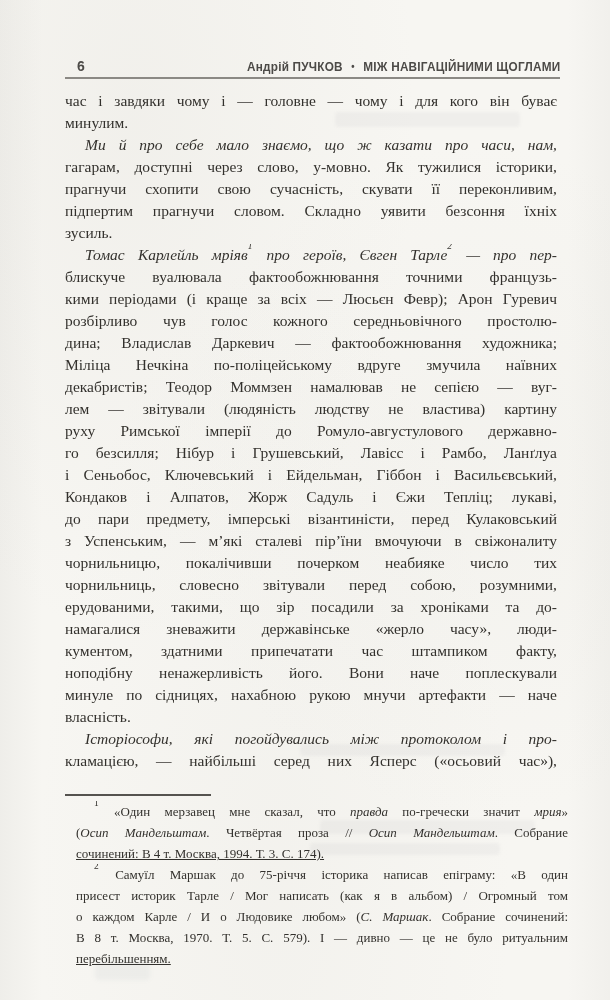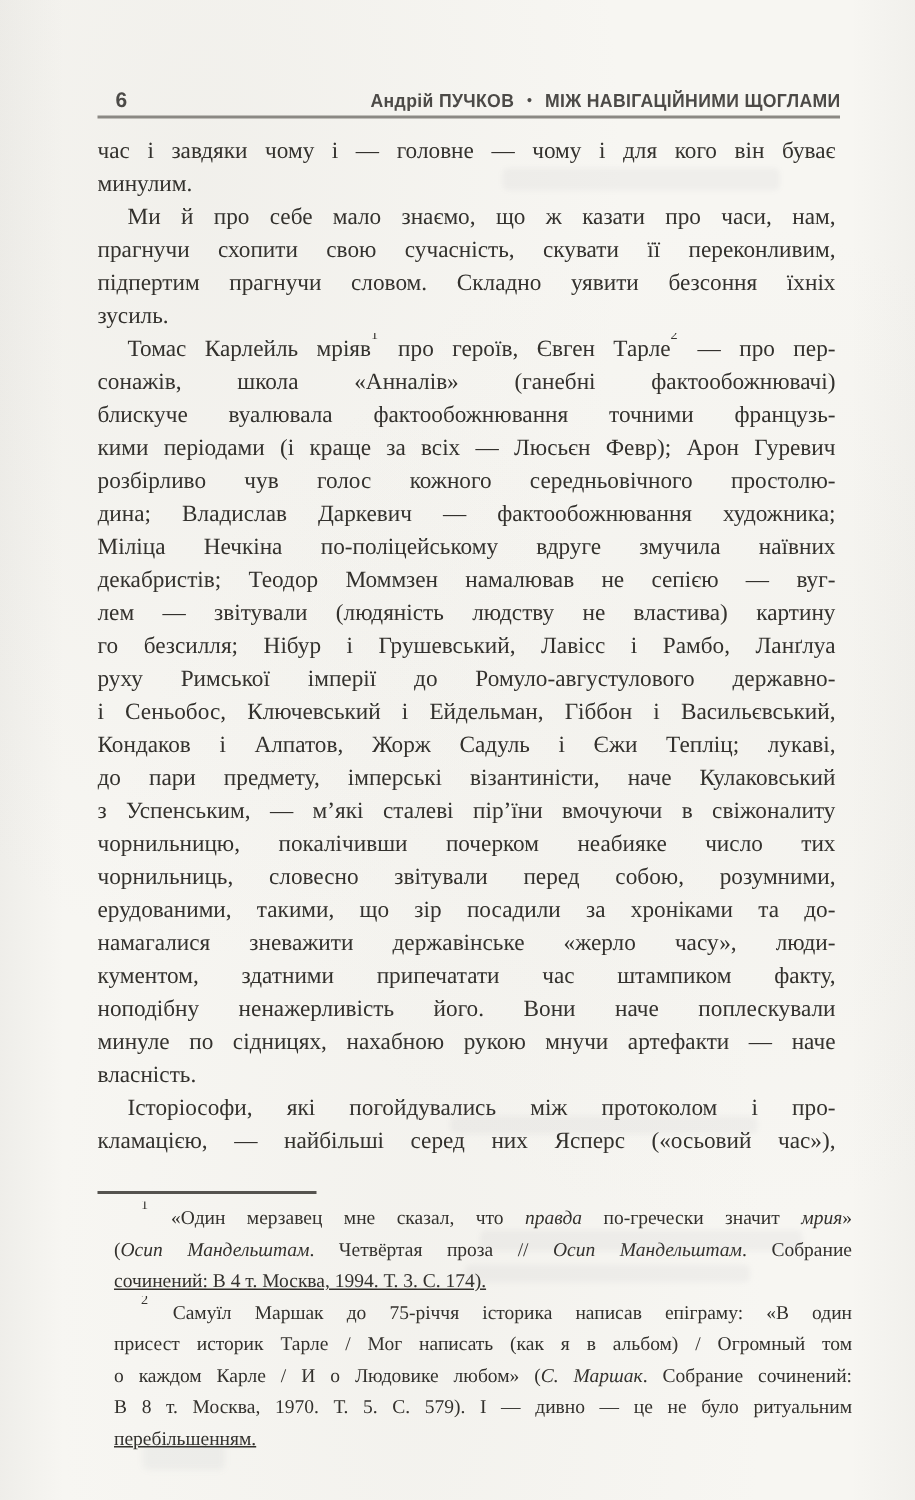--- a/index.html
+++ b/index.html
@@ -24,21 +24,21 @@
       font-size:12.5px;font-weight:700;letter-spacing:.25px;white-space:nowrap;}
   .rh .bullet{display:inline-block;font-size:10px;position:relative;top:-1.5px;margin:0 9px;}
   .head-rule{position:absolute;left:65px;top:77px;width:495px;height:2px;background:#8b8984;}
   
   .body-text{
     position:absolute;left:65px;top:90px;width:492px;
     font-size:15.5px;line-height:22px;color:#33312d;
   }
   .bl{height:22px;overflow:hidden;text-align:justify;text-align-last:justify;}
   .bl.endp{text-align-last:left;}
-  .bl.ind{text-indent:20px;}
+  .bl.ind{text-indent:20px;font-style:italic;}
   .body-text sup,.footnotes sup{font-size:9.5px;line-height:0;position:relative;top:-5px;margin:0 1px 0 0;}
   
   .fn-rule{position:absolute;left:65px;top:794px;width:146px;height:1.5px;background:#55534f;}
   .footnotes{
     position:absolute;left:76px;top:801px;width:492px;
     font-size:13px;line-height:21px;color:#33312d;
   }
   .fl{height:21px;overflow:hidden;text-align:justify;text-align-last:justify;}
   .fl.endp{text-align-last:left;text-decoration:underline;}
   .fl.ind{text-indent:18px;}
@@ -60,37 +60,37 @@
     <span class="rh">
       <span>Андрій ПУЧКОВ</span><span class="bullet">•</span><span>МІЖ НАВІГАЦІЙНИМИ ЩОГЛАМИ</span>
     </span>
   </header>
   <div class="head-rule"></div>
 
   <main class="body-text">
       <div class="bl">час і завдяки чому і — головне — чому і для кого він буває</div>
       <div class="bl endp">минулим.</div>
       <div class="bl ind">Ми й про себе мало знаємо, що ж казати про часи, нам,</div>
+      <div class="bl">гагарам, доступні через слово, у-мовно. Як тужилися історики,</div>
       <div class="bl">прагнучи схопити свою сучасність, скувати її переконливим,</div>
       <div class="bl">підпертим прагнучи словом. Складно уявити безсоння їхніх</div>
       <div class="bl endp">зусиль.</div>
       <div class="bl ind">Томас Карлейль мріяв<sup>1</sup> про героїв, Євген Тарле<sup>2</sup> — про пер-</div>
-      <div class="bl">сонажів, школа «Анналів» (ганебні фактообожнювачі)</div>
       <div class="bl">блискуче вуалювала фактообожнювання точними французь-</div>
       <div class="bl">кими періодами (і краще за всіх — Люсьєн Февр); Арон Гуревич</div>
       <div class="bl">розбірливо чув голос кожного середньовічного простолю-</div>
       <div class="bl">дина; Владислав Даркевич — фактообожнювання художника;</div>
       <div class="bl">Міліца Нечкіна по-поліцейському вдруге змучила наївних</div>
       <div class="bl">декабристів; Теодор Моммзен намалював не сепією — вуг-</div>
       <div class="bl">лем — звітували (людяність людству не властива) картину</div>
+      <div class="bl">руху Римської імперії до Ромуло-августулового державно-</div>
       <div class="bl">го безсилля; Нібур і Грушевський, Лавісс і Рамбо, Ланґлуа</div>
-      <div class="bl">руху Римської імперії до Ромуло-августулового державно-</div>
       <div class="bl">і Сеньобос, Ключевський і Ейдельман, Гіббон і Васильєвський,</div>
       <div class="bl">Кондаков і Алпатов, Жорж Садуль і Єжи Тепліц; лукаві,</div>
-      <div class="bl">до пари предмету, імперські візантиністи, наче Кулаковський</div>
+      <div class="bl">до пари предмету, імперські візантиністи, перед Кулаковський</div>
       <div class="bl">з Успенським, — м’які сталеві пір’їни вмочуючи в свіжоналиту</div>
       <div class="bl">чорнильницю, покалічивши почерком неабияке число тих</div>
       <div class="bl">чорнильниць, словесно звітували перед собою, розумними,</div>
       <div class="bl">ерудованими, такими, що зір посадили за хроніками та до-</div>
       <div class="bl">намагалися зневажити державінське «жерло часу», люди-</div>
       <div class="bl">кументом, здатними припечатати час штампиком факту,</div>
       <div class="bl">ноподібну ненажерливість його. Вони наче поплескували</div>
       <div class="bl">минуле по сідницях, нахабною рукою мнучи артефакти — наче</div>
       <div class="bl endp">власність.</div>
       <div class="bl ind">Історіософи, які погойдувались між протоколом і про-</div>

